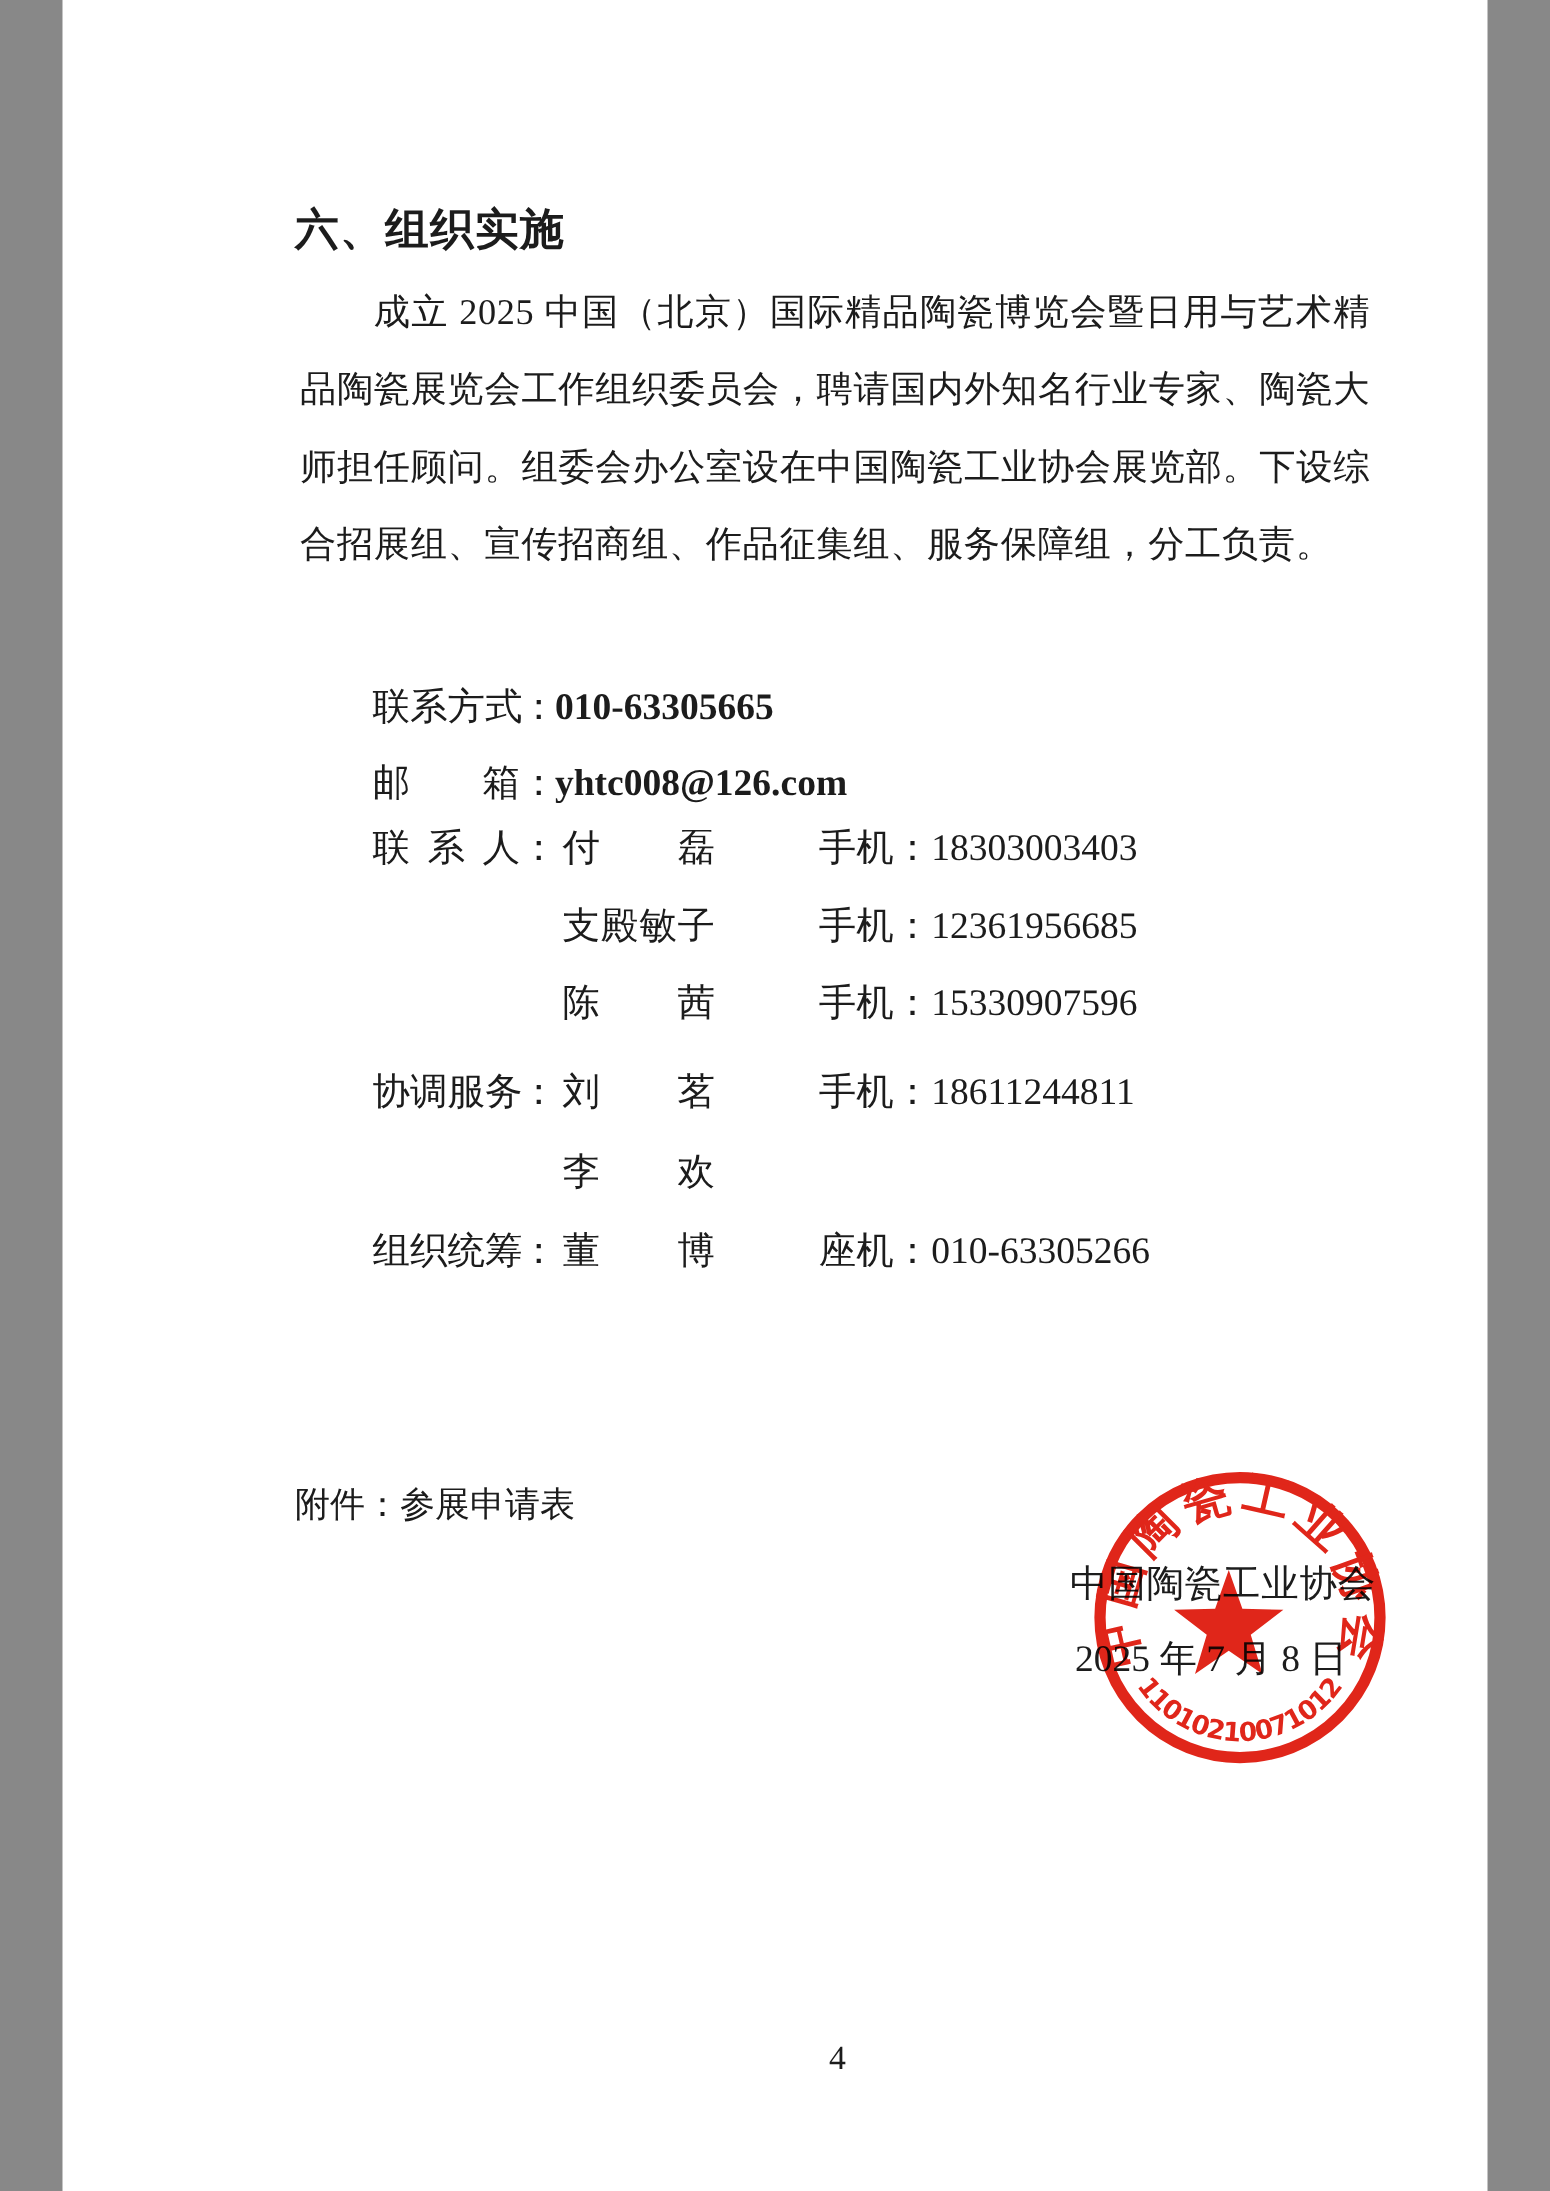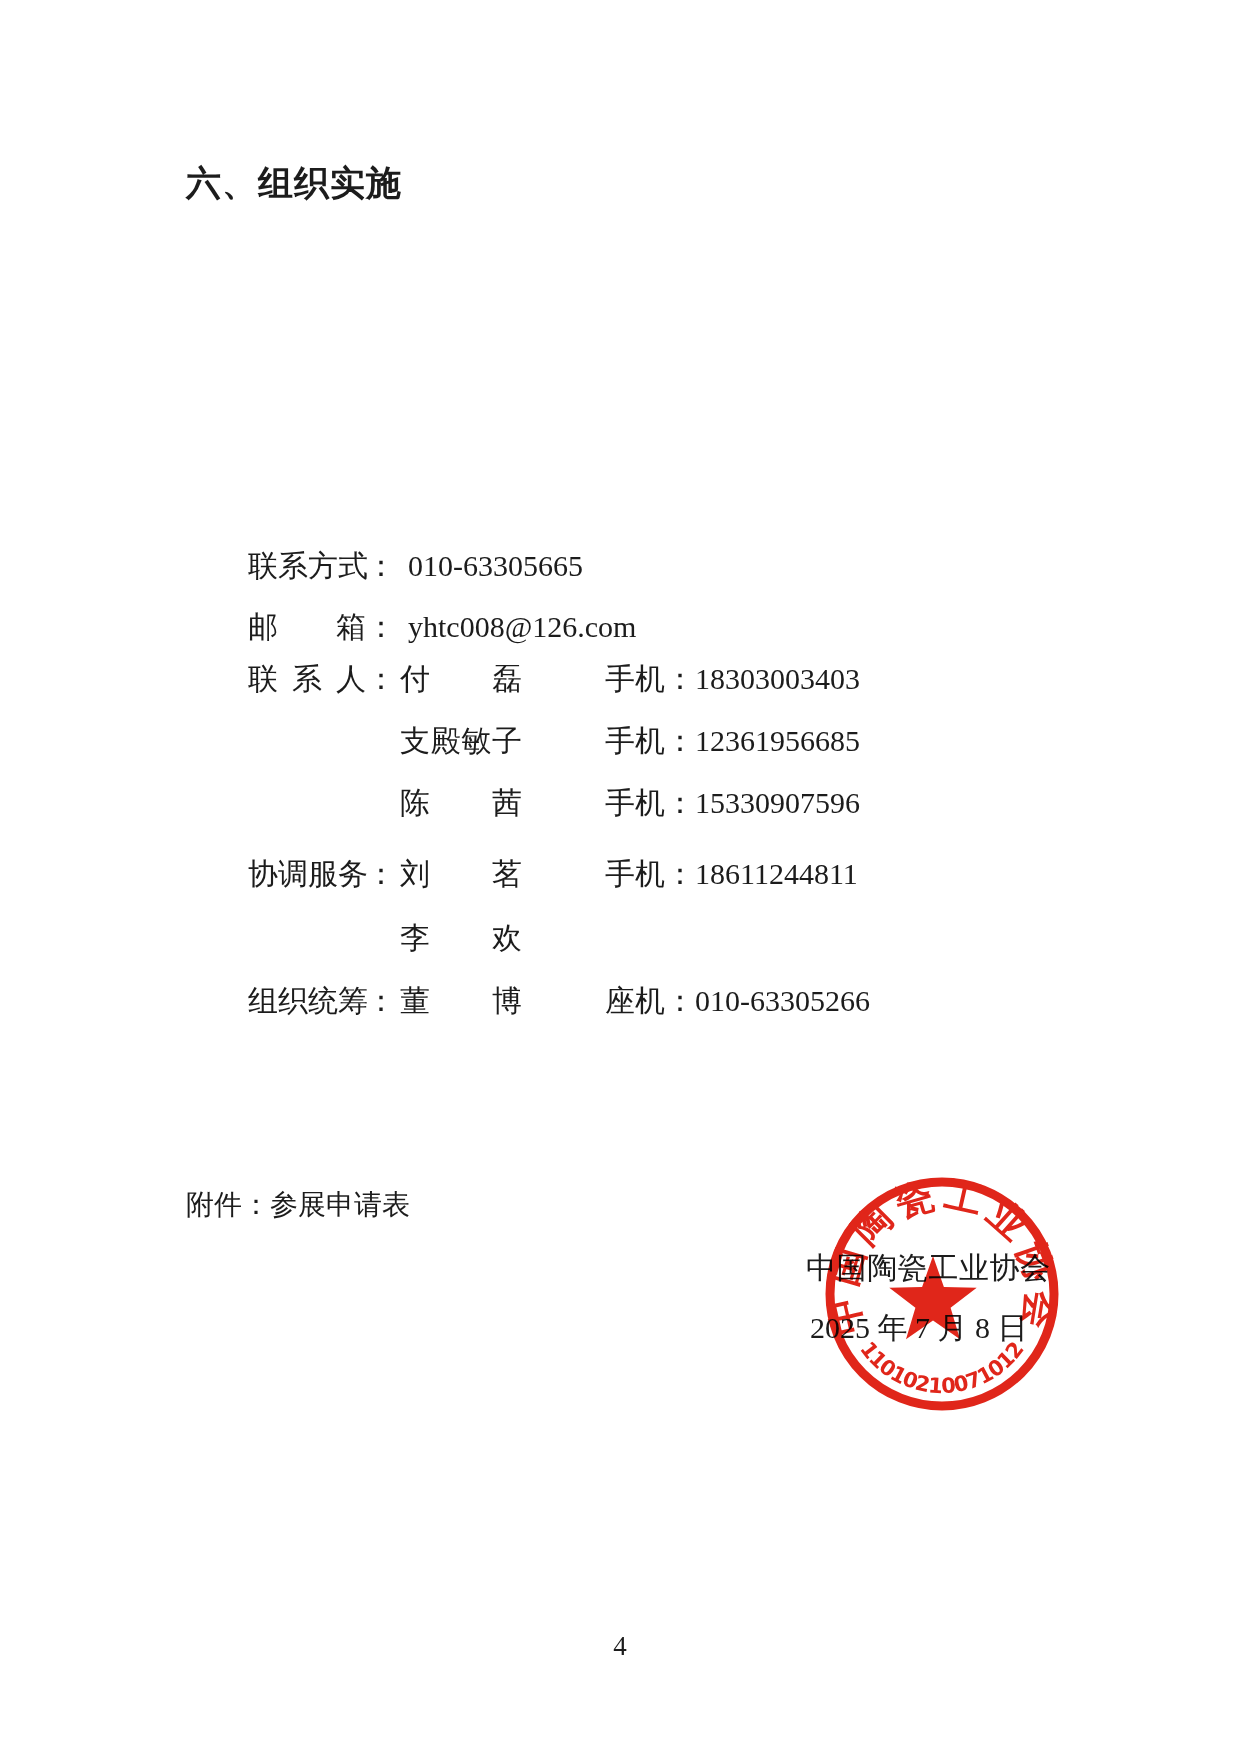--- a/index.html
+++ b/index.html
@@ -1,18 +1,18 @@
 <!DOCTYPE html>
 <html><head>
 <meta charset="utf-8">
 <style>
   html,body{margin:0;padding:0;background:#888;}
   .page{
     position:relative;
-    width:1240px;height:1753px;
+    width:1140px;height:1753px;
     margin:0 auto;
     background:#ffffff;
     font-family:"Liberation Serif","DejaVu Serif",serif;
     color:#1c1c1c;
     overflow:hidden;
   }
   .t{position:absolute;white-space:nowrap;line-height:36px;}
   .heading{
     left:186px;top:162px;
     font-size:35px;font-weight:bold;line-height:44px;
@@ -22,40 +22,46 @@
     position:absolute;left:190px;top:219px;width:856px;
     font-size:29px;line-height:62px;letter-spacing:0.5px;
   }
   .pline{width:100%;white-space:nowrap;}
   .pline.just{white-space:normal;text-align:justify;text-align-last:justify;}
   .pline.first{text-indent:59px;white-space:nowrap;}
   .crow{position:absolute;left:0;top:0;width:1240px;height:36px;font-size:30px;line-height:36px;}
   .c-label{position:absolute;left:248px;width:118px;height:36px;}
   .cjust{display:flex;justify-content:space-between;}
   .c-colon{position:absolute;left:366px;}
-  .c-value{position:absolute;left:408px;}
+  .c-value{position:absolute;left:394px;font-weight:bold;}
   .c-name{position:absolute;left:400px;width:122px;height:36px;}
   .c-phone{position:absolute;left:565px;margin-left:40px;}
   .closing{left:248px;top:1062px;font-size:30px;}
   .attachment{left:186px;top:1187px;font-size:28px;}
   .sig-org{left:806px;top:1250px;font-size:30px;letter-spacing:0.6px;}
   .sig-date{left:810px;top:1310px;font-size:30px;}
   .page-num{left:0;top:1628px;width:1240px;text-align:center;font-size:27px;}
   .stamp{
     position:absolute;left:800px;top:1152px;width:284px;height:284px;
     mix-blend-mode:multiply;
   }
 </style>
 </head>
 <body>
 
 <div class="page">
 
   <div class="t heading">六、组织实施</div>
 
+  <div class="para">
+    <div class="pline just first">成立 2025 中国（北京）国际精品陶瓷博览会暨日用与艺术精</div>
+    <div class="pline just">品陶瓷展览会工作组织委员会，聘请国内外知名行业专家、陶瓷大</div>
+    <div class="pline just">师担任顾问。组委会办公室设在中国陶瓷工业协会展览部。下设综</div>
+    <div class="pline">合招展组、宣传招商组、作品征集组、服务保障组，分工负责。</div>
+  </div>
 
   <div class="crow" style="top:548px">
     <span class="c-label cjust">
         <span>联</span>
         <span>系</span>
         <span>方</span>
         <span>式</span>
       </span>
     <span class="c-colon">：</span>
     <span class="c-value">010-63305665</span>

